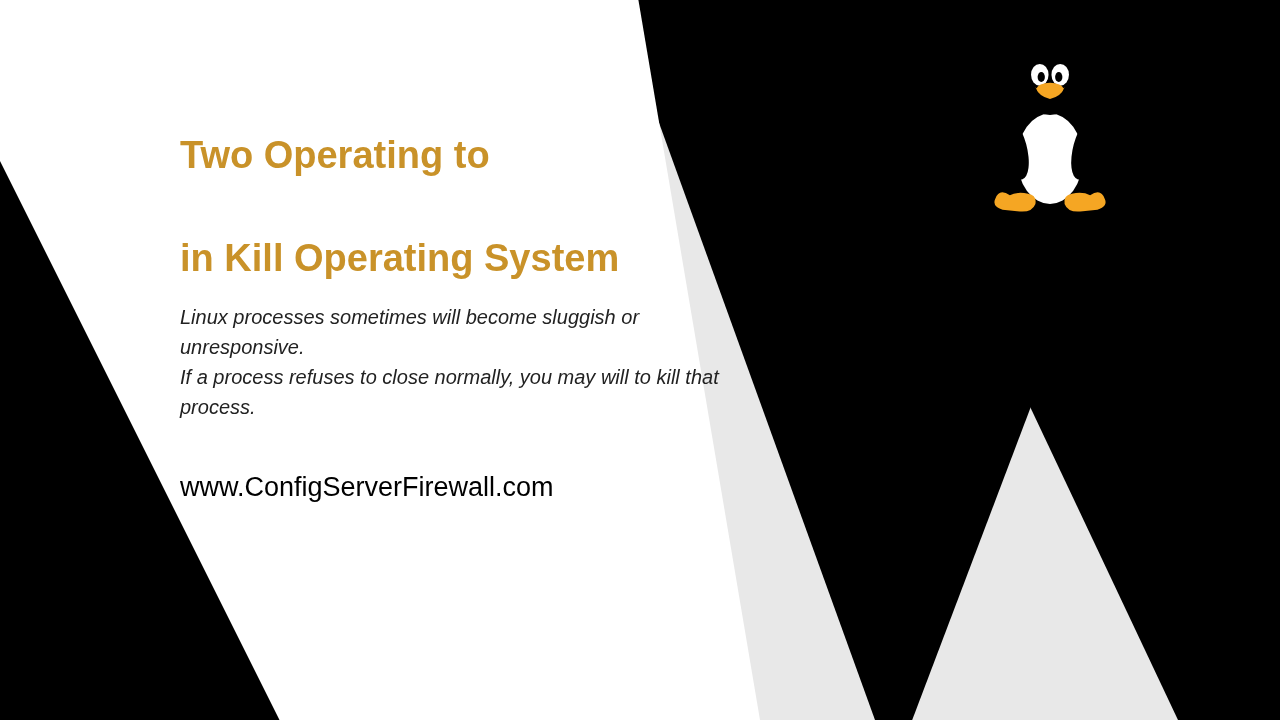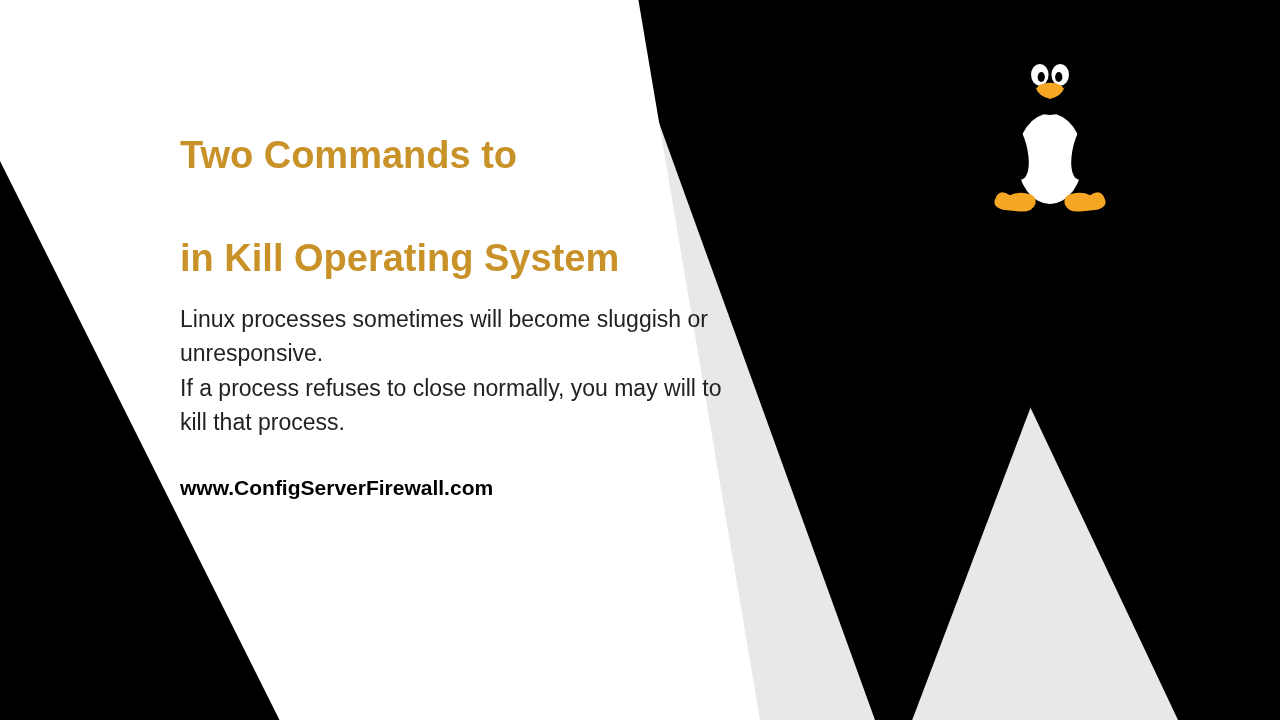--- a/index.html
+++ b/index.html
@@ -67,29 +67,30 @@
     
     .title {
       font-size: 38px;
       font-weight: 700;
       color: #c99229;
       line-height: 1.35;
       margin-bottom: 18px;
     }
     
     .description {
-      font-size: 23px;
+      font-size: 20px;
       color: #222;
       line-height: 1.5;
-      margin-bottom: 36px;
+      margin-bottom: 50px;
+      font-style: italic;
     }
     
     .website {
-      font-size: 21px;
-      font-weight: 700;
+      font-size: 27px;
+      font-weight: 400;
       color: #000;
     }
     
     .tux-container {
       position: absolute;
       top: 42px;
       right: 155px;
       width: 150px;
       height: 175px;
       z-index: 20;
@@ -103,21 +104,21 @@
 </head>
 <body>
 
 <div class="black-top-right"></div>
 <div class="v-shape"></div>
 <div class="white-panel"></div>
 <div class="black-left-tri"></div>
 
 <div class="content">
   <h1 class="title">
-    <span>Two Commands to</span><br>
+    <span>Two Operating to</span><br>
     <br>
     <span>in Kill Operating System</span>
   </h1>
   <p class="description">
     <span>Linux processes sometimes will become sluggish or unresponsive.</span><br>
     <span>If a process refuses to close normally, you may will to kill that process.</span>
   </p>
   <div class="website">www.ConfigServerFirewall.com</div>
 </div>
 

